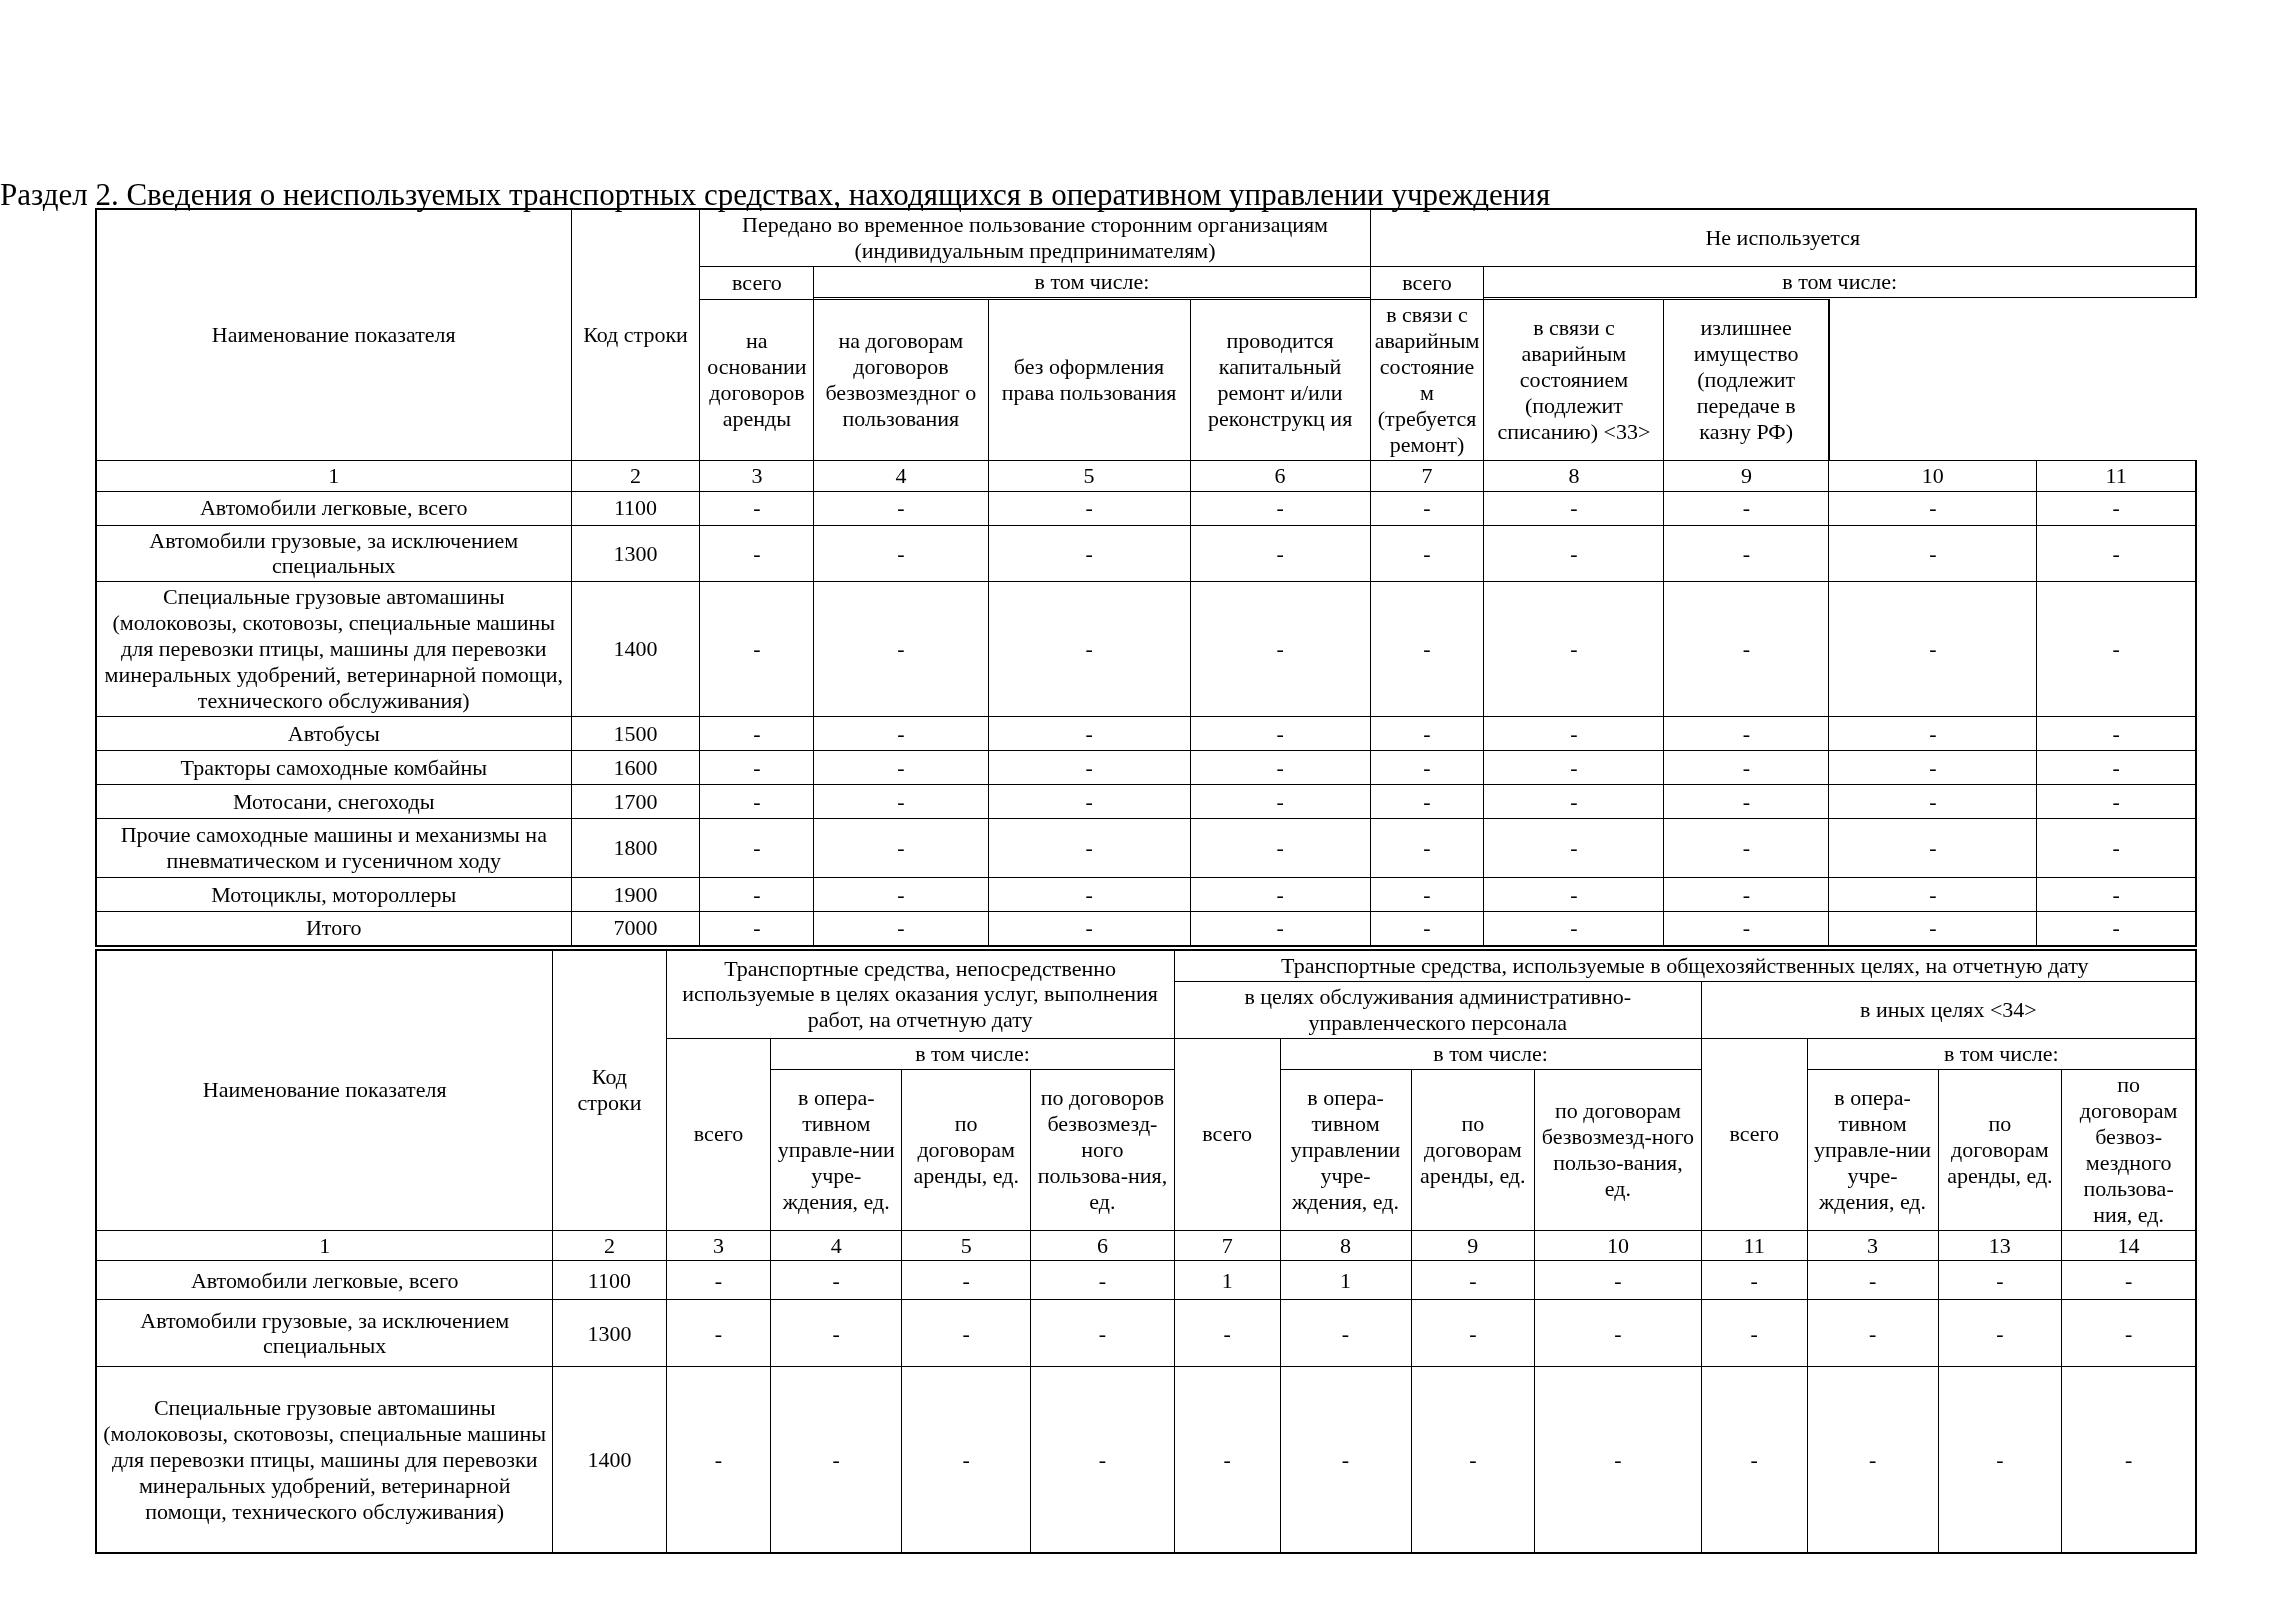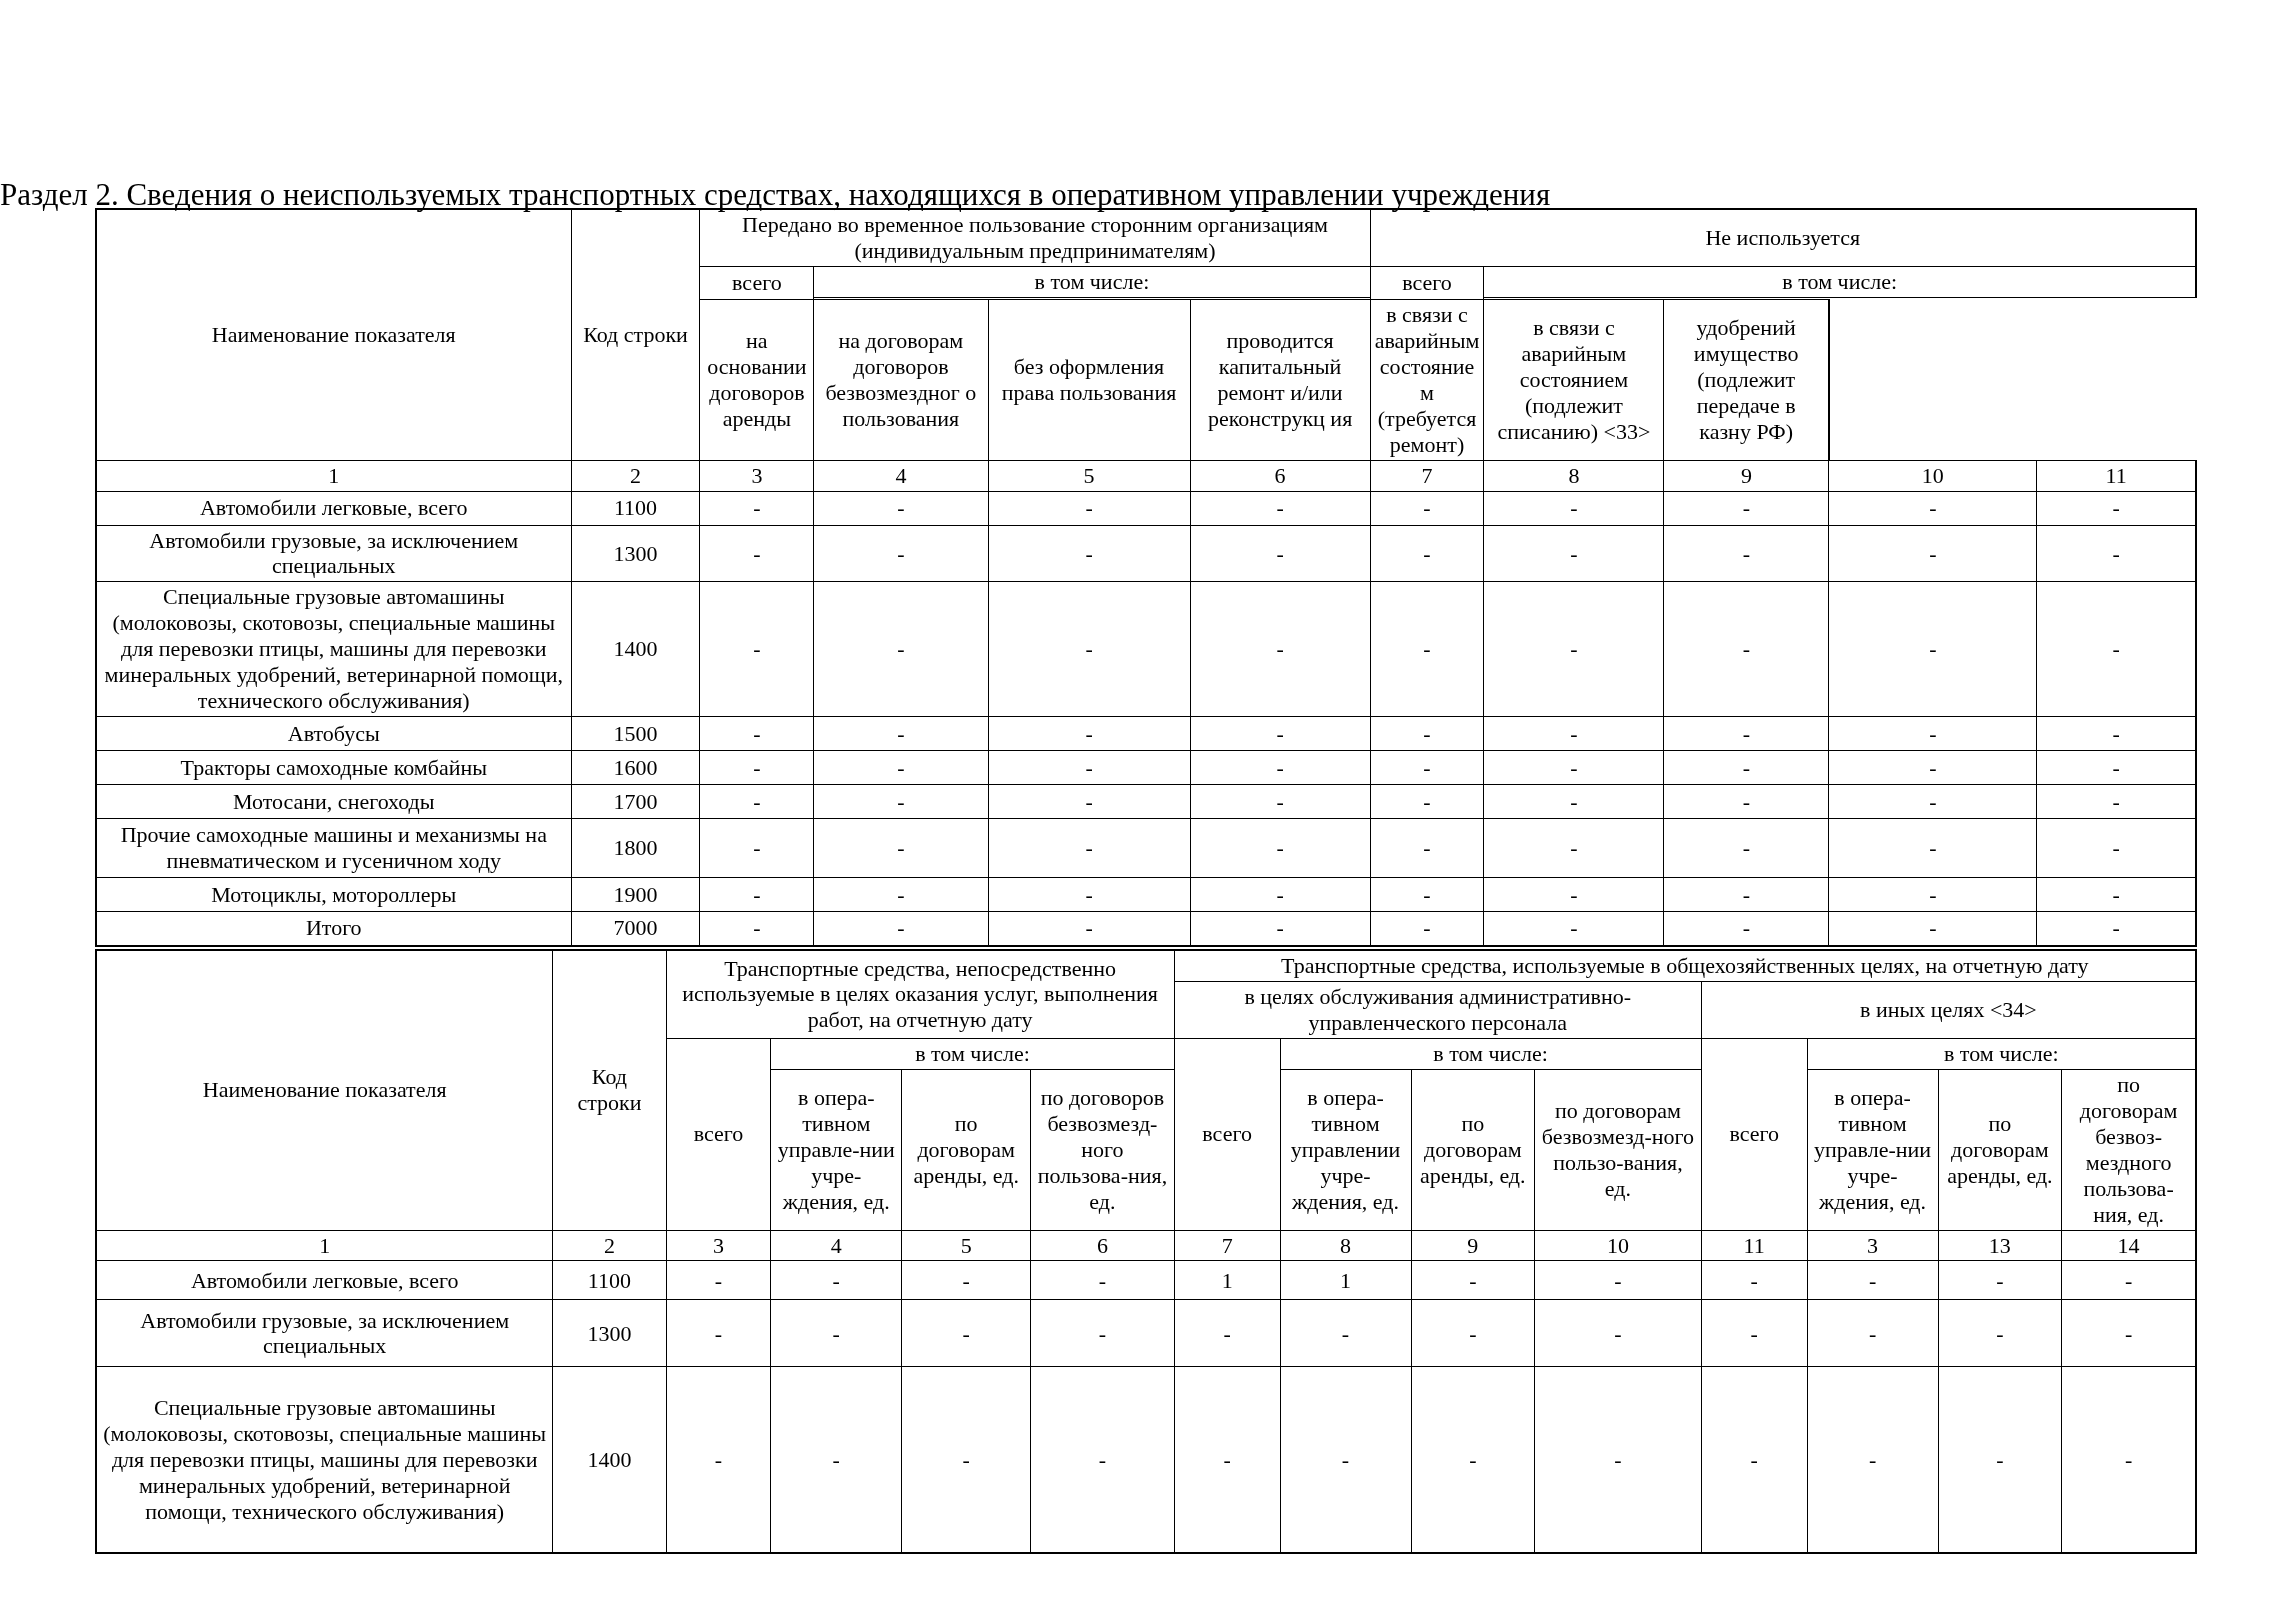--- a/index.html
+++ b/index.html
@@ -117,21 +117,21 @@
         <td style="border:none;padding:0;height:0" class="outer-r"></td>
       </tr>
 
       <tr style="height:127px">
         <td class="vt">на основании договоров аренды</td>
         <td class="vt">на договорам договоров безвозмездног о пользования</td>
         <td class="vt">без оформления права пользования</td>
         <td class="vt">проводится капитальный ремонт и/или реконструкц ия</td>
         <td class="vt">в связи с аварийным состоянием (требуется ремонт)</td>
         <td class="vt">в связи с аварийным состоянием (подлежит списанию) &lt;33&gt;</td>
-        <td class="vt outer-r">удобрений имущество (подлежит передаче в казну РФ)</td>
+        <td class="vt outer-r">излишнее имущество (подлежит передаче в казну РФ)</td>
       </tr>
 
       <tr class="numrow">
         <td class="outer-l">1</td>
         <td>2</td>
         <td>3</td>
         <td>4</td>
         <td>5</td>
         <td>6</td>
         <td>7</td>

